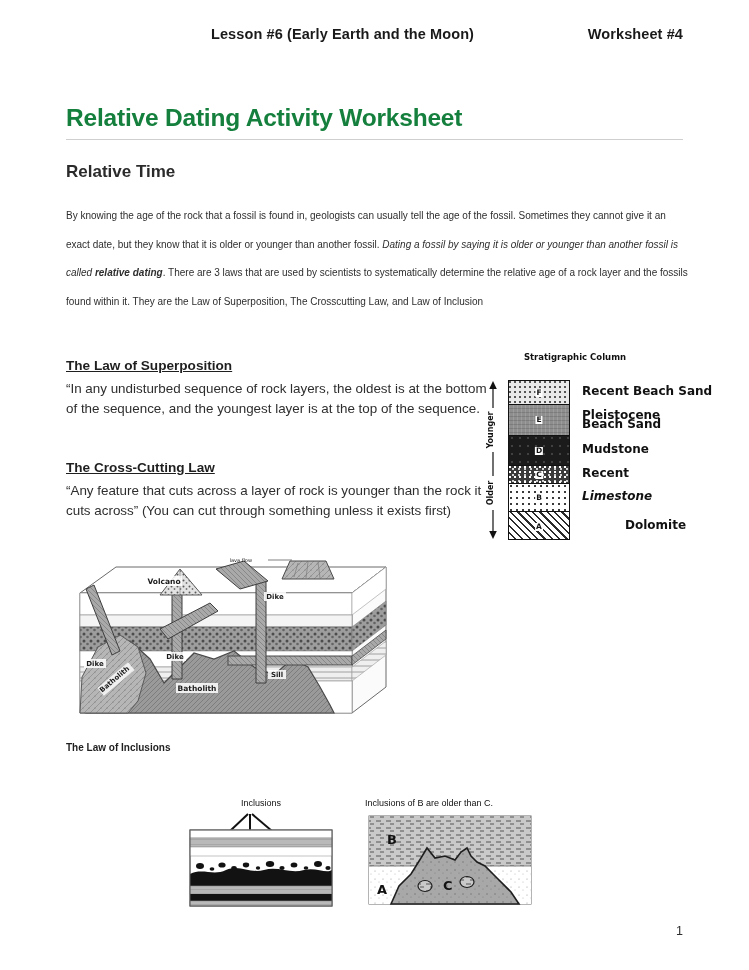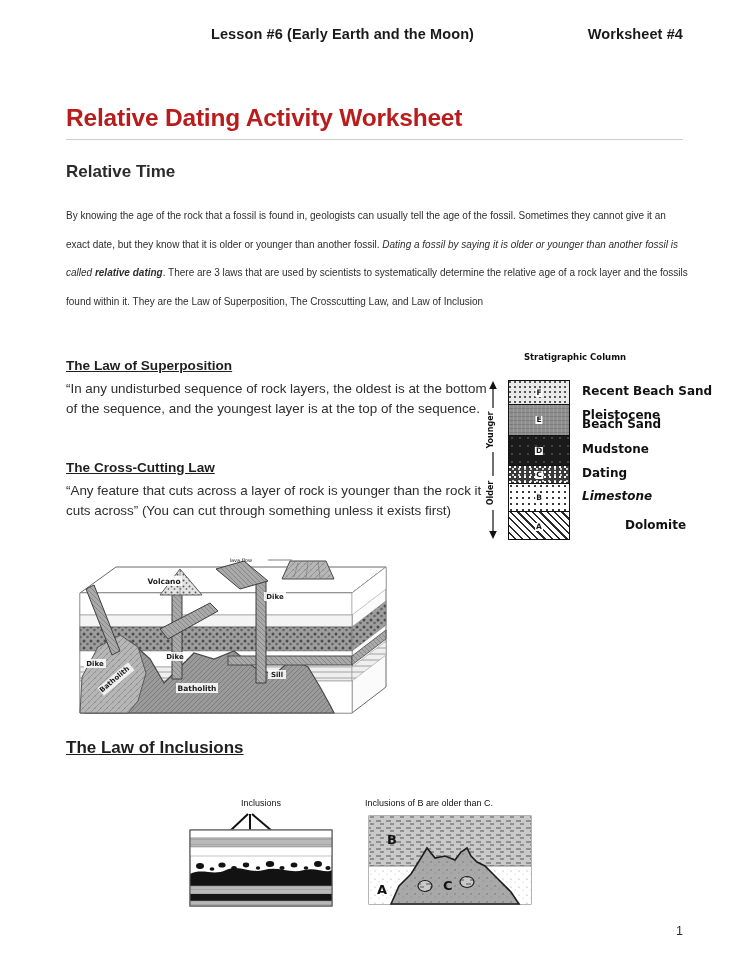--- a/index.html
+++ b/index.html
@@ -40,21 +40,21 @@
   }
   .doc-header .lesson { margin-right: auto; margin-left: 145px; }
 
   
   .doc-title {
     position: absolute;
     top: 88px;
     left: 66px;
     font-size: 24.5px;
     font-weight: bold;
-    color: #b91c1c;
+    color: #15803d;
     letter-spacing: -.2px;
   }
   .rule {
     position: absolute;
     top: 139px;
     left: 66px;
     width: 617px;
     height: 1px;
     background: #cfcfcf;
   }
@@ -104,23 +104,22 @@
     position: absolute;
     left: 66px;
     top: 738px;
     width: 622px;
     font-size: 13.4px;
     line-height: 20.5px;
     color: #2e2e2e;
   }
   .law-incl h4 {
     margin: 0 0 2px 0;
-    font-size: 17px;
-    font-weight: bold;
-    text-decoration: underline;
+    font-size: 10px;
+    font-weight: bold;
     color: #1f1f1f;
   }
   .law-incl p { margin: 0; }
 
   
   .strat-fig {
     position: absolute;
     top: 352px;
     left: 480px;
   }
@@ -333,21 +332,21 @@
         </div>
         <div class="strat-layer pat-dolo" style="height: 29px;">
           <span class="lid lid-light">A</span>
         </div>
       </div>
     <div class="strat-labels" id="strat-labels">
         <div class="strat-label" style="top: 7px;">Recent Beach Sand</div>
         <div class="strat-label" style="top: 30.5px;">Pleistocene
 Beach Sand</div>
         <div class="strat-label" style="top: 65px;">Mudstone</div>
-        <div class="strat-label" style="top: 89px;">Dating</div>
+        <div class="strat-label" style="top: 89px;">Recent</div>
         <div class="strat-label" style="top: 112px; font-style: italic;">Limestone</div>
         <div class="strat-label" style="top: 140.5px; padding-left: 43px;">Dolomite</div>
       </div>
   </div>
 
   <div class="block-fig">
     <svg viewBox="0 0 325 165" width="325" height="165">
       <defs>
         <pattern id="pSand" width="6" height="6" patternUnits="userSpaceOnUse">
           <rect width="6" height="6" fill="#e3e3e3"></rect>

